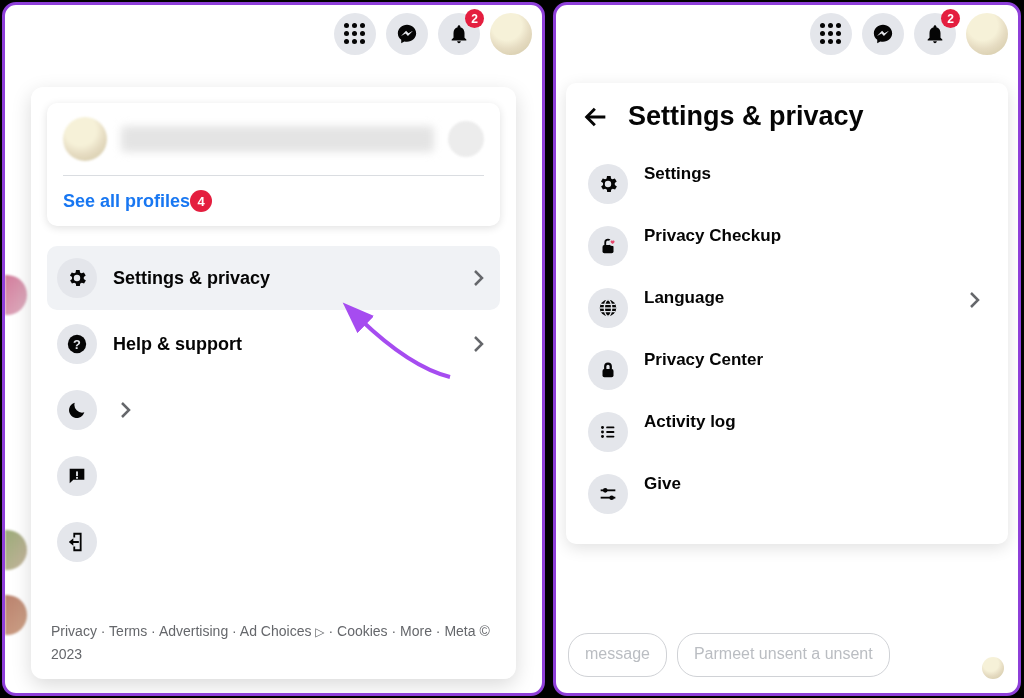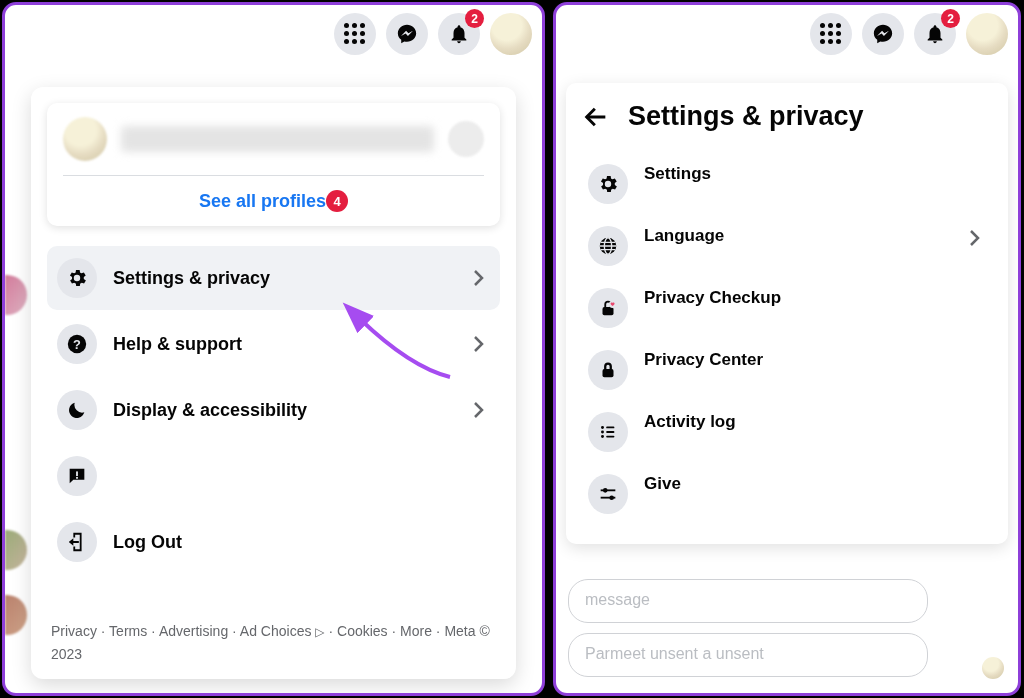--- a/index.html
+++ b/index.html
@@ -18,21 +18,21 @@
   .badge { position: absolute; top: -4px; right: -4px; background: #e41e3f; color: #fff; font-size: 12px; font-weight: 700; min-width: 19px; height: 19px; border-radius: 10px; display: flex; align-items: center; justify-content: center; padding: 0 4px; }
 
   
   .card { position: absolute; left: 26px; top: 82px; right: 26px; bottom: 14px; background: #fff; border-radius: 12px; box-shadow: 0 6px 20px rgba(0,0,0,0.15); padding: 16px 16px 10px; display: flex; flex-direction: column; }
   .profile-card { background: #fff; border-radius: 10px; box-shadow: 0 2px 8px rgba(0,0,0,0.12); padding: 14px 16px 14px; }
   .prof-row { display: flex; align-items: center; gap: 14px; }
   .prof-av { width: 44px; height: 44px; border-radius: 50%; background: radial-gradient(circle at 40% 30%, #f6f1d8 0 38%, #e6dcc2 60%, #cfc5a2 100%); filter: blur(1.2px); }
   .prof-name { flex: 1; height: 26px; background: #e4e4e4; border-radius: 4px; filter: blur(4px); }
   .prof-switch { width: 36px; height: 36px; border-radius: 50%; background: #ececec; filter: blur(1.2px); }
   .divider { height: 1px; background: #dadde1; margin: 14px 0; }
-  .see-all { display: flex; align-items: center; justify-content: center; }
+  .see-all { display: flex; align-items: center; justify-content: flex-start; }
   .see-all-text { color: #1877f2; font-size: 18px; font-weight: 600; }
   .red-badge { background: #e41e3f; color: #fff; width: 22px; height: 22px; border-radius: 50%; display: flex; align-items: center; justify-content: center; font-size: 13px; font-weight: 700; }
 
   .menu { margin-top: 20px; display: flex; flex-direction: column; gap: 2px; }
   .item { display: flex; align-items: center; gap: 16px; padding: 12px 10px; border-radius: 10px; cursor: pointer; }
   .item.hl { background: #f0f2f5; }
   .ico { width: 40px; height: 40px; border-radius: 50%; background: #e4e6eb; display: flex; align-items: center; justify-content: center; flex-shrink: 0; }
   .ico svg { width: 22px; height: 22px; fill: #050505; }
   .item-label { flex: 1; font-size: 18px; font-weight: 600; color: #050505; }
   .chev { width: 24px; height: 24px; color: #65676b; flex-shrink: 0; }
@@ -47,21 +47,21 @@
   .rc-head { display: flex; align-items: center; gap: 18px; margin-bottom: 22px; }
   .back-arrow { width: 28px; height: 28px; cursor: pointer; }
   .back-arrow svg { width: 28px; height: 28px; fill: none; stroke: #050505; stroke-width: 2.5; }
   .rc-title { font-size: 27px; font-weight: 800; color: #050505; }
   .rmenu { display: flex; flex-direction: column; gap: 2px; }
   .ritem { display: flex; align-items: flex-start; gap: 16px; padding: 10px 6px; border-radius: 8px; cursor: pointer; }
   .ritem .ico { width: 40px; height: 40px; }
   .ritem-label { flex: 1; font-size: 17px; font-weight: 600; color: #050505; }
 
   
-  .msg-stack { position: absolute; left: 12px; right: 90px; bottom: 16px; display: flex; flex-direction: column; gap: 10px; z-index: 0; }
+  .msg-stack { position: absolute; left: 12px; right: 90px; bottom: 16px; display: flex; gap: 10px; z-index: 0; }
   .bubble { border: 1px solid #d0d2d6; border-radius: 20px; padding: 10px 16px 12px; color: #babdc2; font-size: 16px; line-height: 1.25; background: #fff; }
   .right-card { z-index: 2; }
   .mini-av { position: absolute; right: 14px; bottom: 14px; width: 22px; height: 22px; border-radius: 50%; background: radial-gradient(circle at 40% 30%, #f6f1d8 0 38%, #e6dcc2 60%, #cfc5a2 100%); }
 
   
   .callout { position: absolute; pointer-events: none; }
   .callout svg { overflow: visible; }
 
   
   .peek { position: absolute; left: 0; width: 22px; height: 40px; border-radius: 0 20px 20px 0; overflow: hidden; background: linear-gradient(120deg,#c68,#b98); filter: blur(1px); }
@@ -145,21 +145,20 @@
                 <polyline points="9 5 16 12 9 19"></polyline>
               </svg></span>
         </div>
 
         <div class="item">
           <div class="ico">
             <svg viewBox="0 0 24 24">
                 <path d="M20 14.5A8.5 8.5 0 0 1 9.5 4 8.5 8.5 0 1 0 20 14.5z"></path>
               </svg>
           </div>
-          <span class="item-label">Display &amp; accessibility</span>
           <span class="chev"><svg viewBox="0 0 24 24">
                 <polyline points="9 5 16 12 9 19"></polyline>
               </svg></span>
         </div>
 
         <div class="item">
           <div class="ico">
             <svg viewBox="0 0 24 24">
                 <path d="M4 4h16v12H8l-4 4V4z"></path>
                 <rect x="11" y="7" width="2" height="5" fill="#e4e6eb"></rect>
@@ -167,21 +166,20 @@
               </svg>
           </div>
         </div>
 
         <div class="item">
           <div class="ico">
             <svg viewBox="0 0 24 24">
                 <path d="M10 4h5v16h-5v-3H8v5h9V2H8v5h2V4zm-7 8l5-4v3h6v2H8v3l-5-4z"></path>
               </svg>
           </div>
-          <span class="item-label">Log Out</span>
         </div>
 
       </div>
 
       <div class="footer">
         <span>Privacy</span> · 
         <span>Terms</span> · 
         <span>Advertising</span> · 
         <span>Ad Choices</span> <span class="tri">▷</span> · 
         <span>Cookies</span> · 
@@ -257,42 +255,42 @@
               <svg viewBox="0 0 24 24">
                 <path d="M19.4 13l.05-1-.05-1 2.1-1.6-2-3.5-2.5 1a7.5 7.5 0 0 0-1.7-1l-.4-2.6h-4l-.4 2.6c-.6.3-1.2.6-1.7 1l-2.5-1-2 3.5L6.6 11l-.05 1 .05 1-2.1 1.6 2 3.5 2.5-1c.5.4 1.1.7 1.7 1l.4 2.6h4l.4-2.6c.6-.3 1.2-.6 1.7-1l2.5 1 2-3.5L19.4 13zM12 15.5A3.5 3.5 0 1 1 12 8.5a3.5 3.5 0 0 1 0 7z"></path>
               </svg>
             </div>
           <span class="ritem-label">Settings</span>
         </div>
 
         <div class="ritem">
           <div class="ico">
               <svg viewBox="0 0 24 24">
+                <rect x="6" y="11" width="12" height="9" rx="2"></rect>
+                <path d="M9 11V8a3 3 0 0 1 6 0v3" fill="none" stroke="#050505" stroke-width="2"></path>
+                <circle cx="17" cy="8" r="4" fill="#e4e6eb"></circle>
+                <path d="M17 6.5c.7-.9 2.2-.3 2.2.9 0 1-2.2 2.3-2.2 2.3s-2.2-1.3-2.2-2.3c0-1.2 1.5-1.8 2.2-.9z" fill="#e84a6f"></path>
+              </svg>
+            </div>
+          <span class="ritem-label">Privacy Checkup</span>
+        </div>
+
+        <div class="ritem">
+          <div class="ico">
+              <svg viewBox="0 0 24 24">
                 <circle cx="12" cy="12" r="9" fill="#050505"></circle>
                 <ellipse cx="12" cy="12" rx="4" ry="9" fill="none" stroke="#e4e6eb" stroke-width="1.5"></ellipse>
                 <line x1="3" y1="12" x2="21" y2="12" stroke="#e4e6eb" stroke-width="1.5"></line>
                 <path d="M4 8h16M4 16h16" stroke="#e4e6eb" stroke-width="1.5"></path>
               </svg>
             </div>
           <span class="ritem-label">Language</span>
           <span class="chev"><svg viewBox="0 0 24 24">
                 <polyline points="9 5 16 12 9 19"></polyline>
               </svg></span>
-        </div>
-
-        <div class="ritem">
-          <div class="ico">
-              <svg viewBox="0 0 24 24">
-                <rect x="6" y="11" width="12" height="9" rx="2"></rect>
-                <path d="M9 11V8a3 3 0 0 1 6 0v3" fill="none" stroke="#050505" stroke-width="2"></path>
-                <circle cx="17" cy="8" r="4" fill="#e4e6eb"></circle>
-                <path d="M17 6.5c.7-.9 2.2-.3 2.2.9 0 1-2.2 2.3-2.2 2.3s-2.2-1.3-2.2-2.3c0-1.2 1.5-1.8 2.2-.9z" fill="#e84a6f"></path>
-              </svg>
-            </div>
-          <span class="ritem-label">Privacy Checkup</span>
         </div>
 
         <div class="ritem">
           <div class="ico">
               <svg viewBox="0 0 24 24">
                 <rect x="6" y="11" width="12" height="9" rx="2"></rect>
                 <path d="M9 11V8a3 3 0 0 1 6 0v3" fill="none" stroke="#050505" stroke-width="2.5"></path>
               </svg>
             </div>
           <span class="ritem-label">Privacy Center</span>

